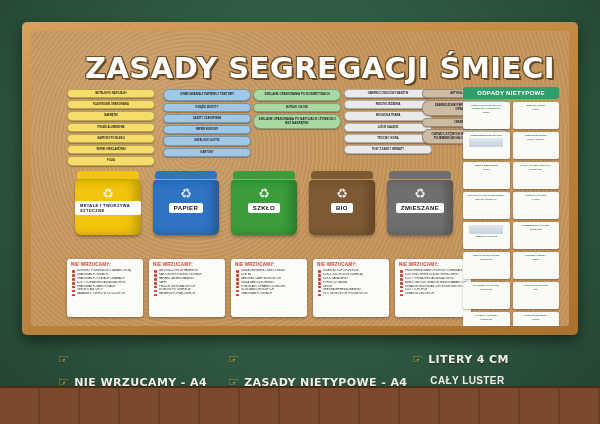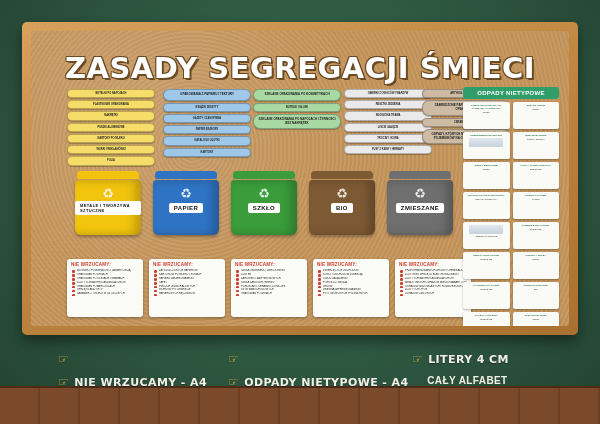--- a/index.html
+++ b/index.html
@@ -40,22 +40,22 @@
     background:
       radial-gradient(circle at 20% 25%, rgba(255,255,255,.10), transparent 45%),
       repeating-radial-gradient(circle at 30% 40%, #c89a63 0 2px, #bf9058 2px 4px),
       linear-gradient(#c9995f, #b98a50);
     border-radius: 3px;
     overflow: hidden;
   }
 
   
   .title {
-    position: absolute; left: 0; right: 0; top: 20px;
-    text-align: center;
+    position: absolute; left: 0; right: 14px; top: 20px;
+    text-align: right;
     font-size: 29px; font-weight: 700; letter-spacing: .5px;
     color: #ffffff;
     text-shadow: 2px 2px 0 #6b4b24, -1px -1px 0 #6b4b24, 1px -1px 0 #6b4b24, -1px 1px 0 #6b4b24;
     font-family: "DejaVu Sans", sans-serif;
   }
 
   
   .clusters {
     position: absolute; left: 10px; top: 58px; width: 536px; height: 78px;
   }
@@ -451,24 +451,24 @@
       <span>NIE WRZUCAMY - A4</span>
     </div>
   </div>
 
   <div class="legend-col lg2">
     <div class="lrow">
       <span class="hand">☞</span>
     </div>
     <div class="lrow">
       <span class="hand">☞</span>
-      <span>ODPADY NIETYPOWE - A4</span>
+      <span>ZASADY NIETYPOWE - A4</span>
     </div>
   </div>
 
   <div class="legend-col lg3">
     <div class="lrow">
       <span class="hand">☞</span>
       <span>LITERY 4 CM</span>
     </div>
-    <div class="sub">CAŁY ALFABET</div>
+    <div class="sub">CAŁY LUSTER</div>
   </div>
 </div>
 
 </body></html>

